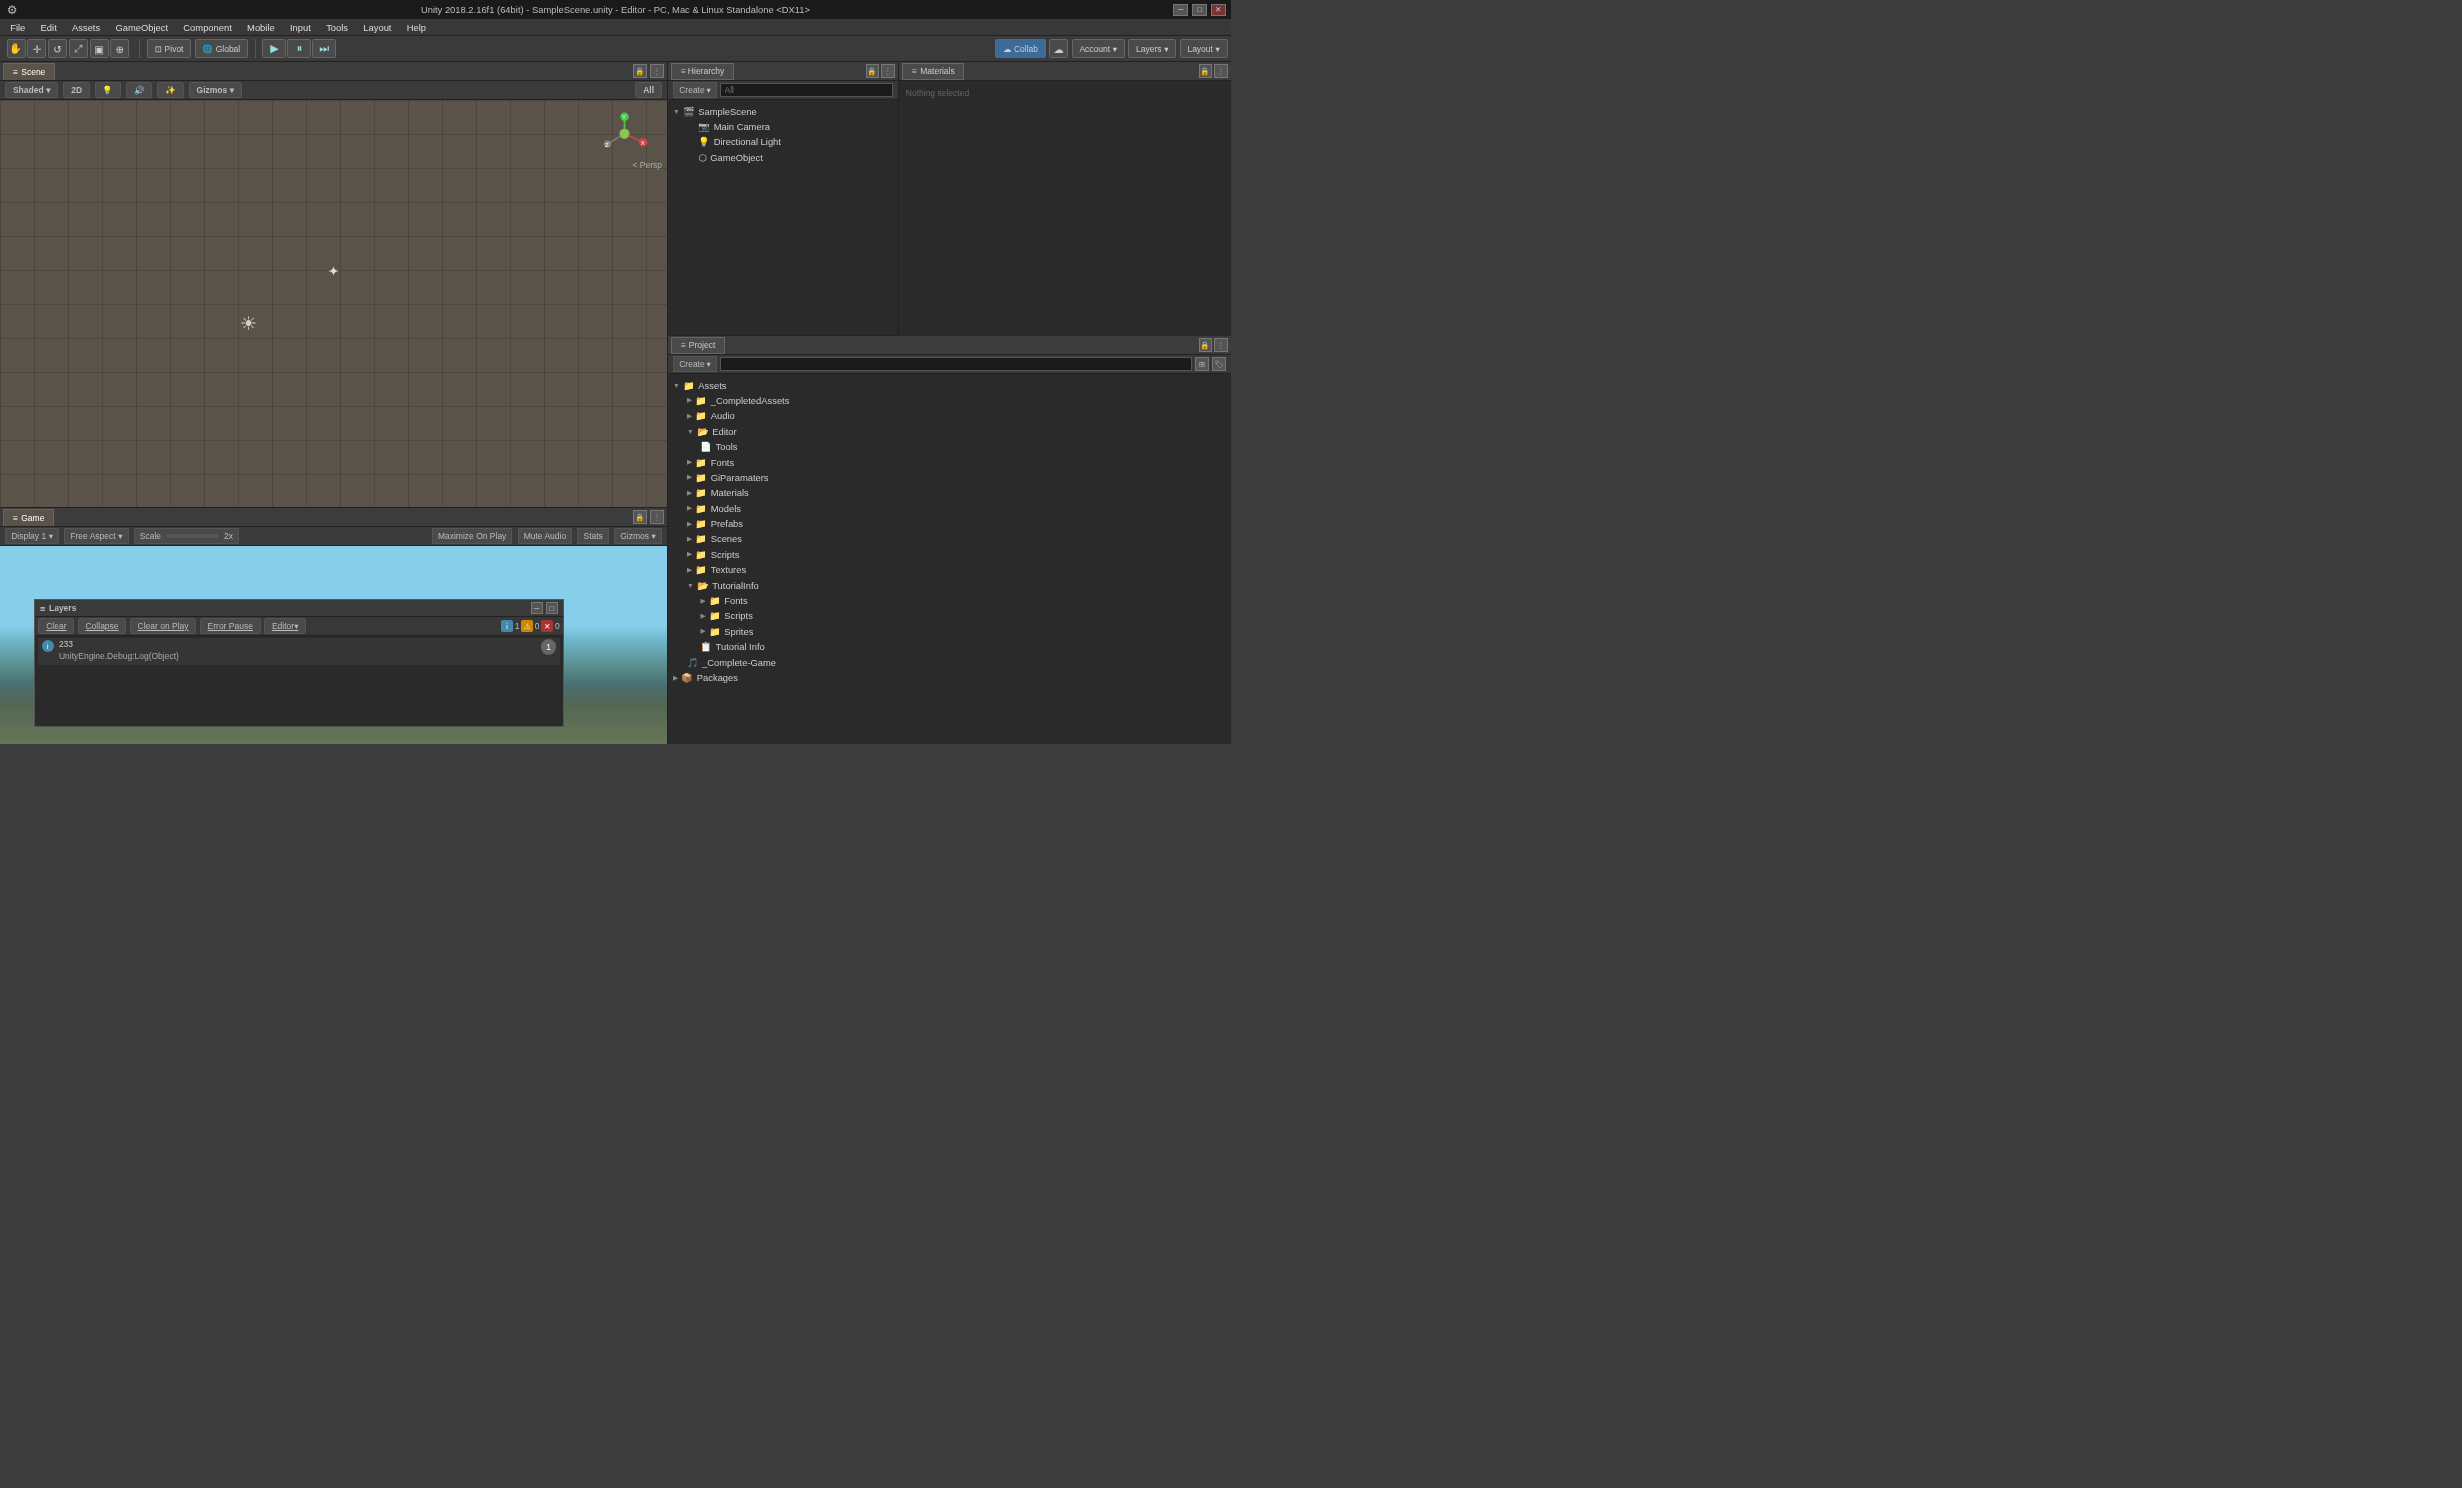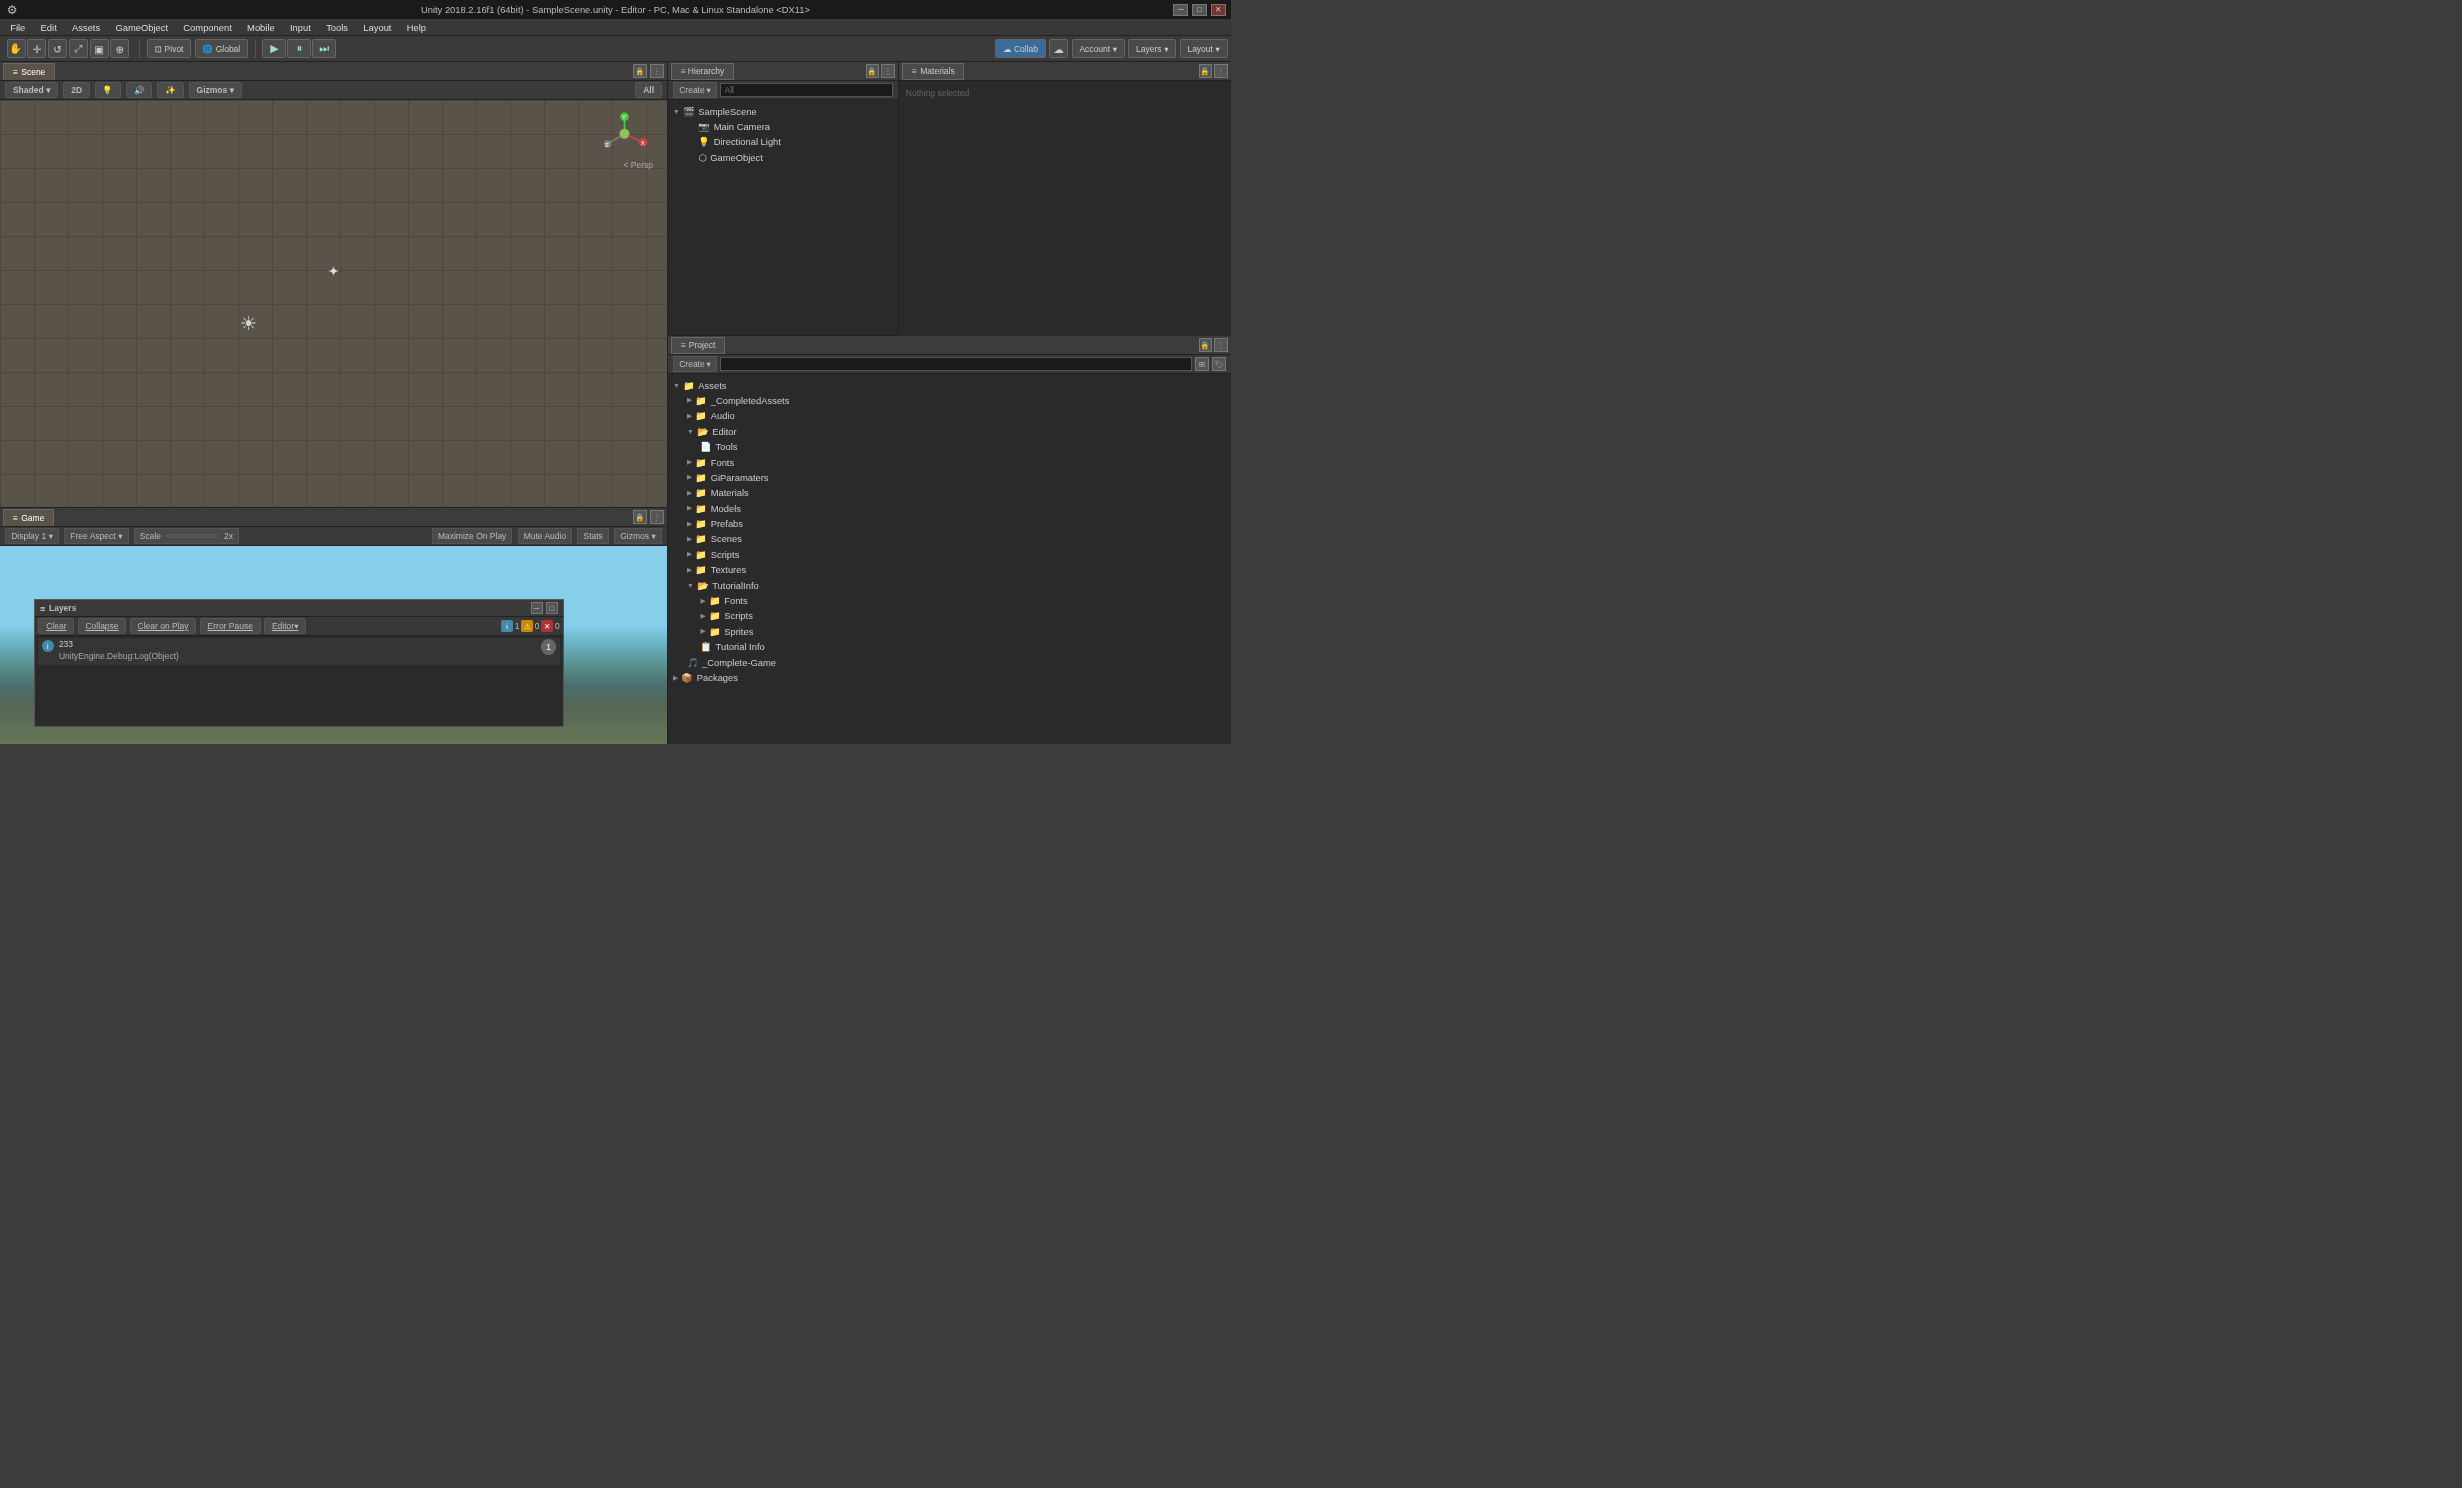--- a/index.html
+++ b/index.html
@@ -227,21 +227,21 @@
     .scene-gizmo {
       position: absolute;
       top: 10.3px;
       right: 17px;
       width: 51px;
       height: 51px;
     }
     .scene-persp-label {
       position: absolute;
       top: 60px;
-      right: 14px;
+      right: 5px;
       font-size: 8.5px;
       color: #aaa;
     }
     .panel-resize-btn {
       width: 13.7px;
       height: 13.7px;
       background: #555;
       border: 0.9px solid #777;
       color: #aaa;
       font-size: 7.7px;

